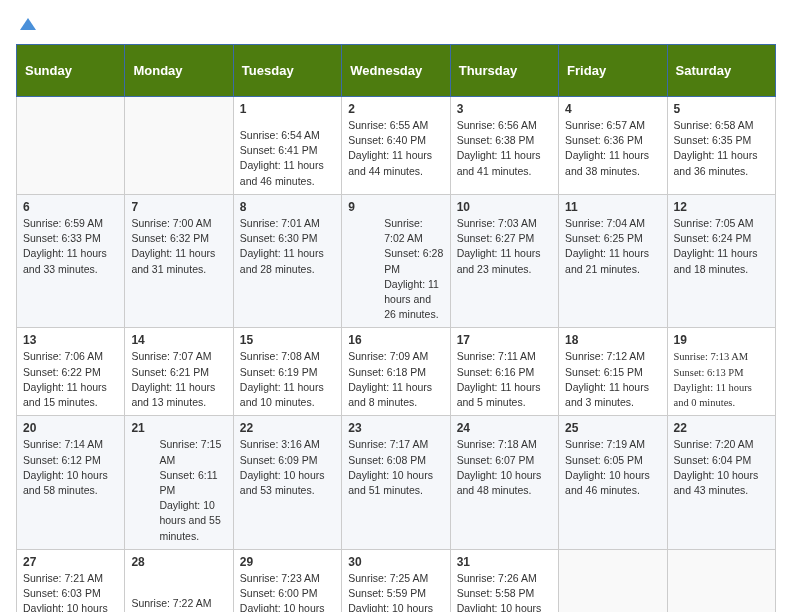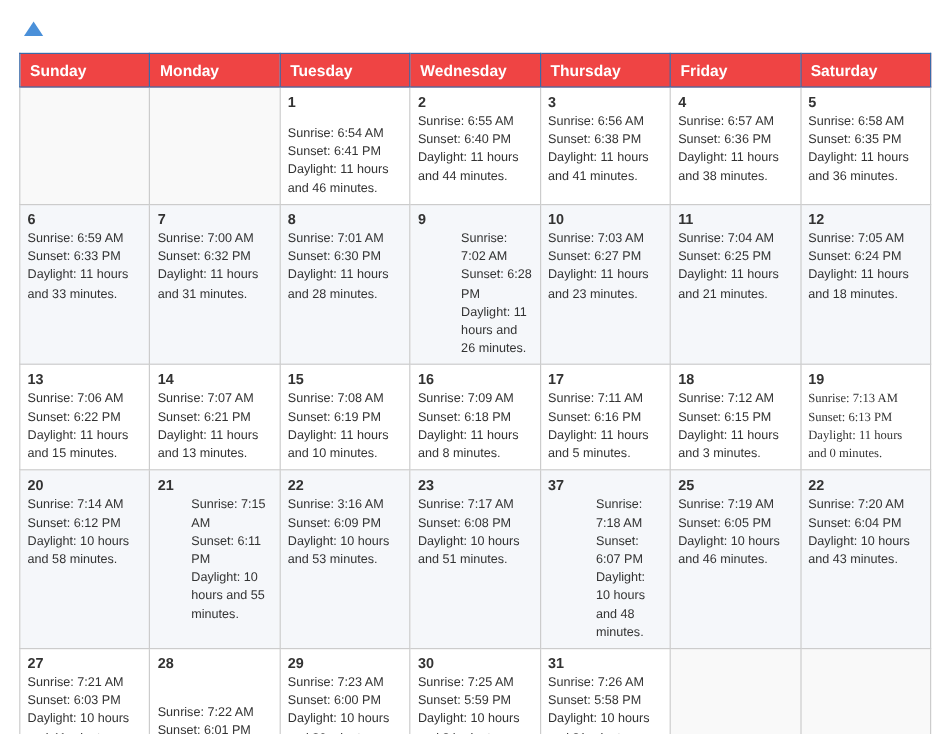--- a/index.html
+++ b/index.html
@@ -51,24 +51,24 @@
     .subtitle {
       font-size: 14px;
       color: #555;
     }
     .calendar {
       width: 100%;
       border-collapse: collapse;
       border: 1px solid #ccc;
     }
     .calendar th {
-      background-color: #ef4444;
+      background-color: #4d7c0f;
       color: #fff;
       text-align: left;
-      padding: 6px 8px;
+      padding: 18px 8px;
       font-size: 13px;
       border: 1px solid #3a6aa8;
     }
     .calendar td {
       vertical-align: top;
       padding: 5px 6px;
       border: 1px solid #ccc;
       font-size: 10.5px;
       color: #333;
       width: calc(100% / 7);
@@ -268,22 +268,22 @@
 Sunset: 6:09 PM
 Daylight: 10 hours and 53 minutes.</div>
         </td>
         <td>
           <span class="day-number">23</span>
           <div class="day-info" style="white-space: pre-line;">Sunrise: 7:17 AM
 Sunset: 6:08 PM
 Daylight: 10 hours and 51 minutes.</div>
         </td>
         <td>
-          <span class="day-number">37</span>
-          <div class="day-info" style="white-space: pre-line; margin-left: 40px;">Sunrise: 7:18 AM
+          <span class="day-number">24</span>
+          <div class="day-info" style="white-space: pre-line;">Sunrise: 7:18 AM
 Sunset: 6:07 PM
 Daylight: 10 hours and 48 minutes.</div>
         </td>
         <td>
           <span class="day-number">25</span>
           <div class="day-info" style="white-space: pre-line;">Sunrise: 7:19 AM
 Sunset: 6:05 PM
 Daylight: 10 hours and 46 minutes.</div>
         </td>
         <td>

